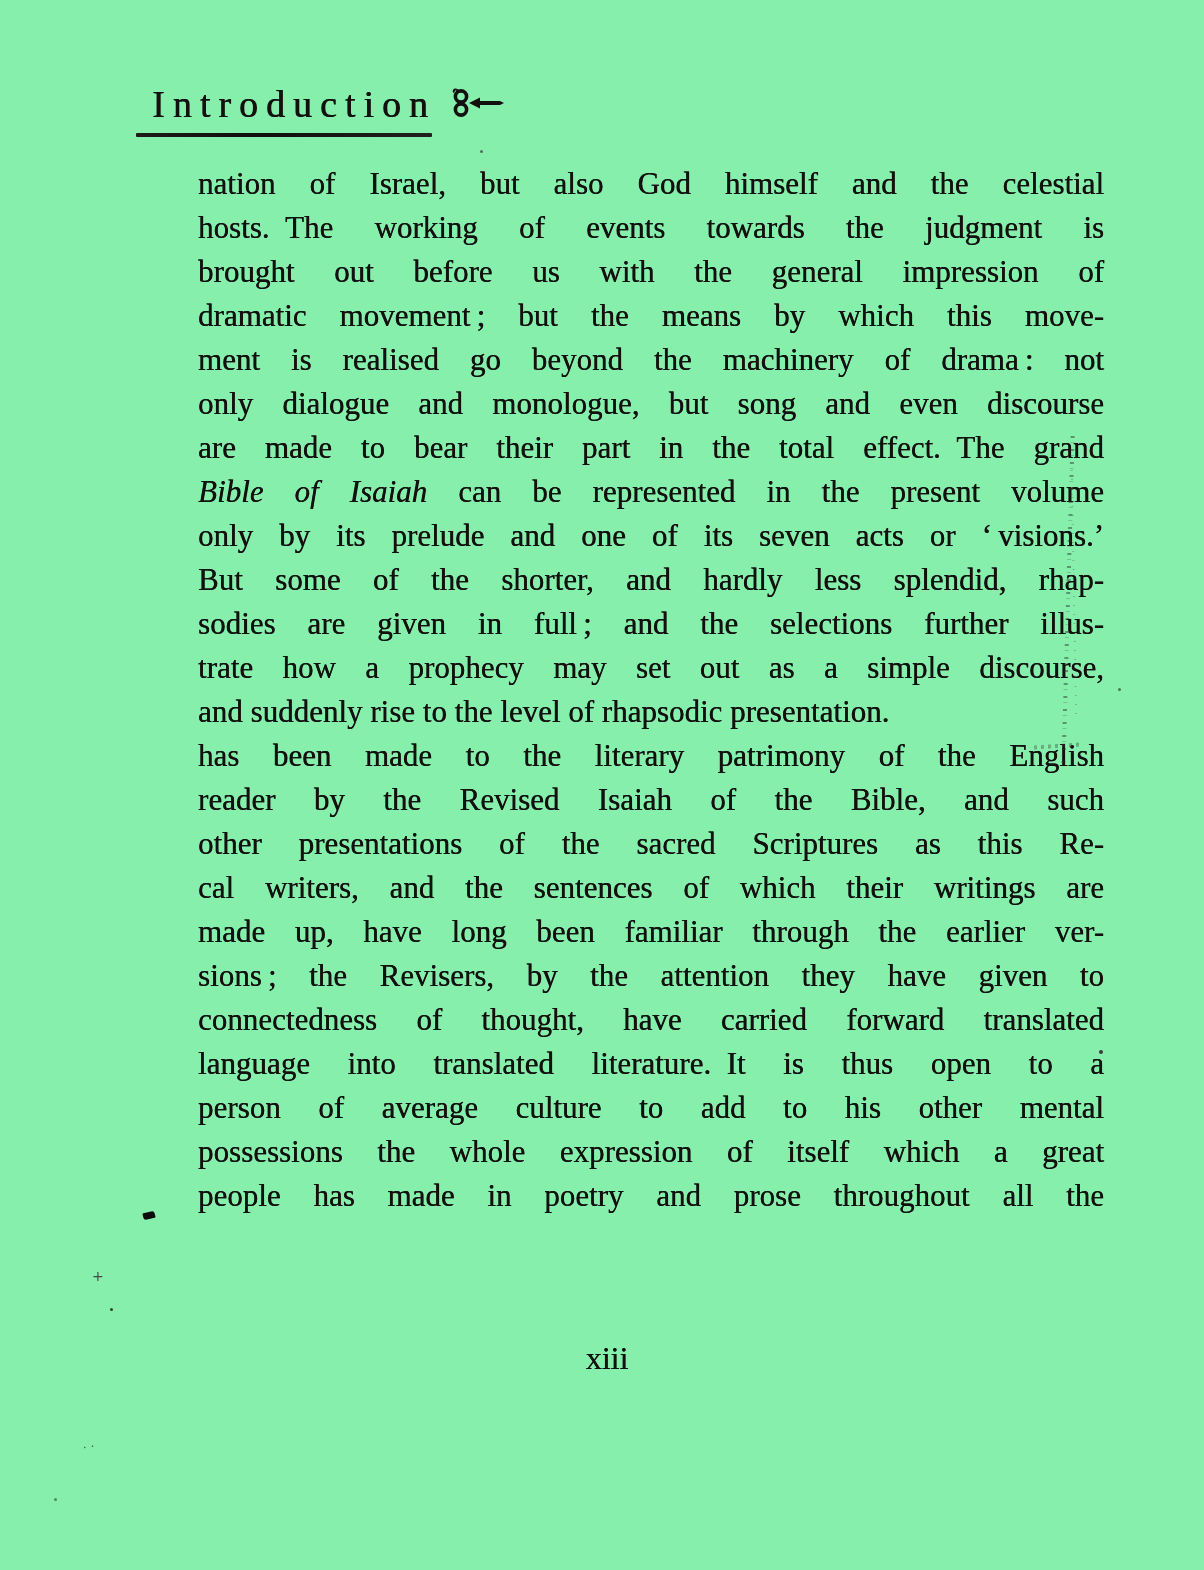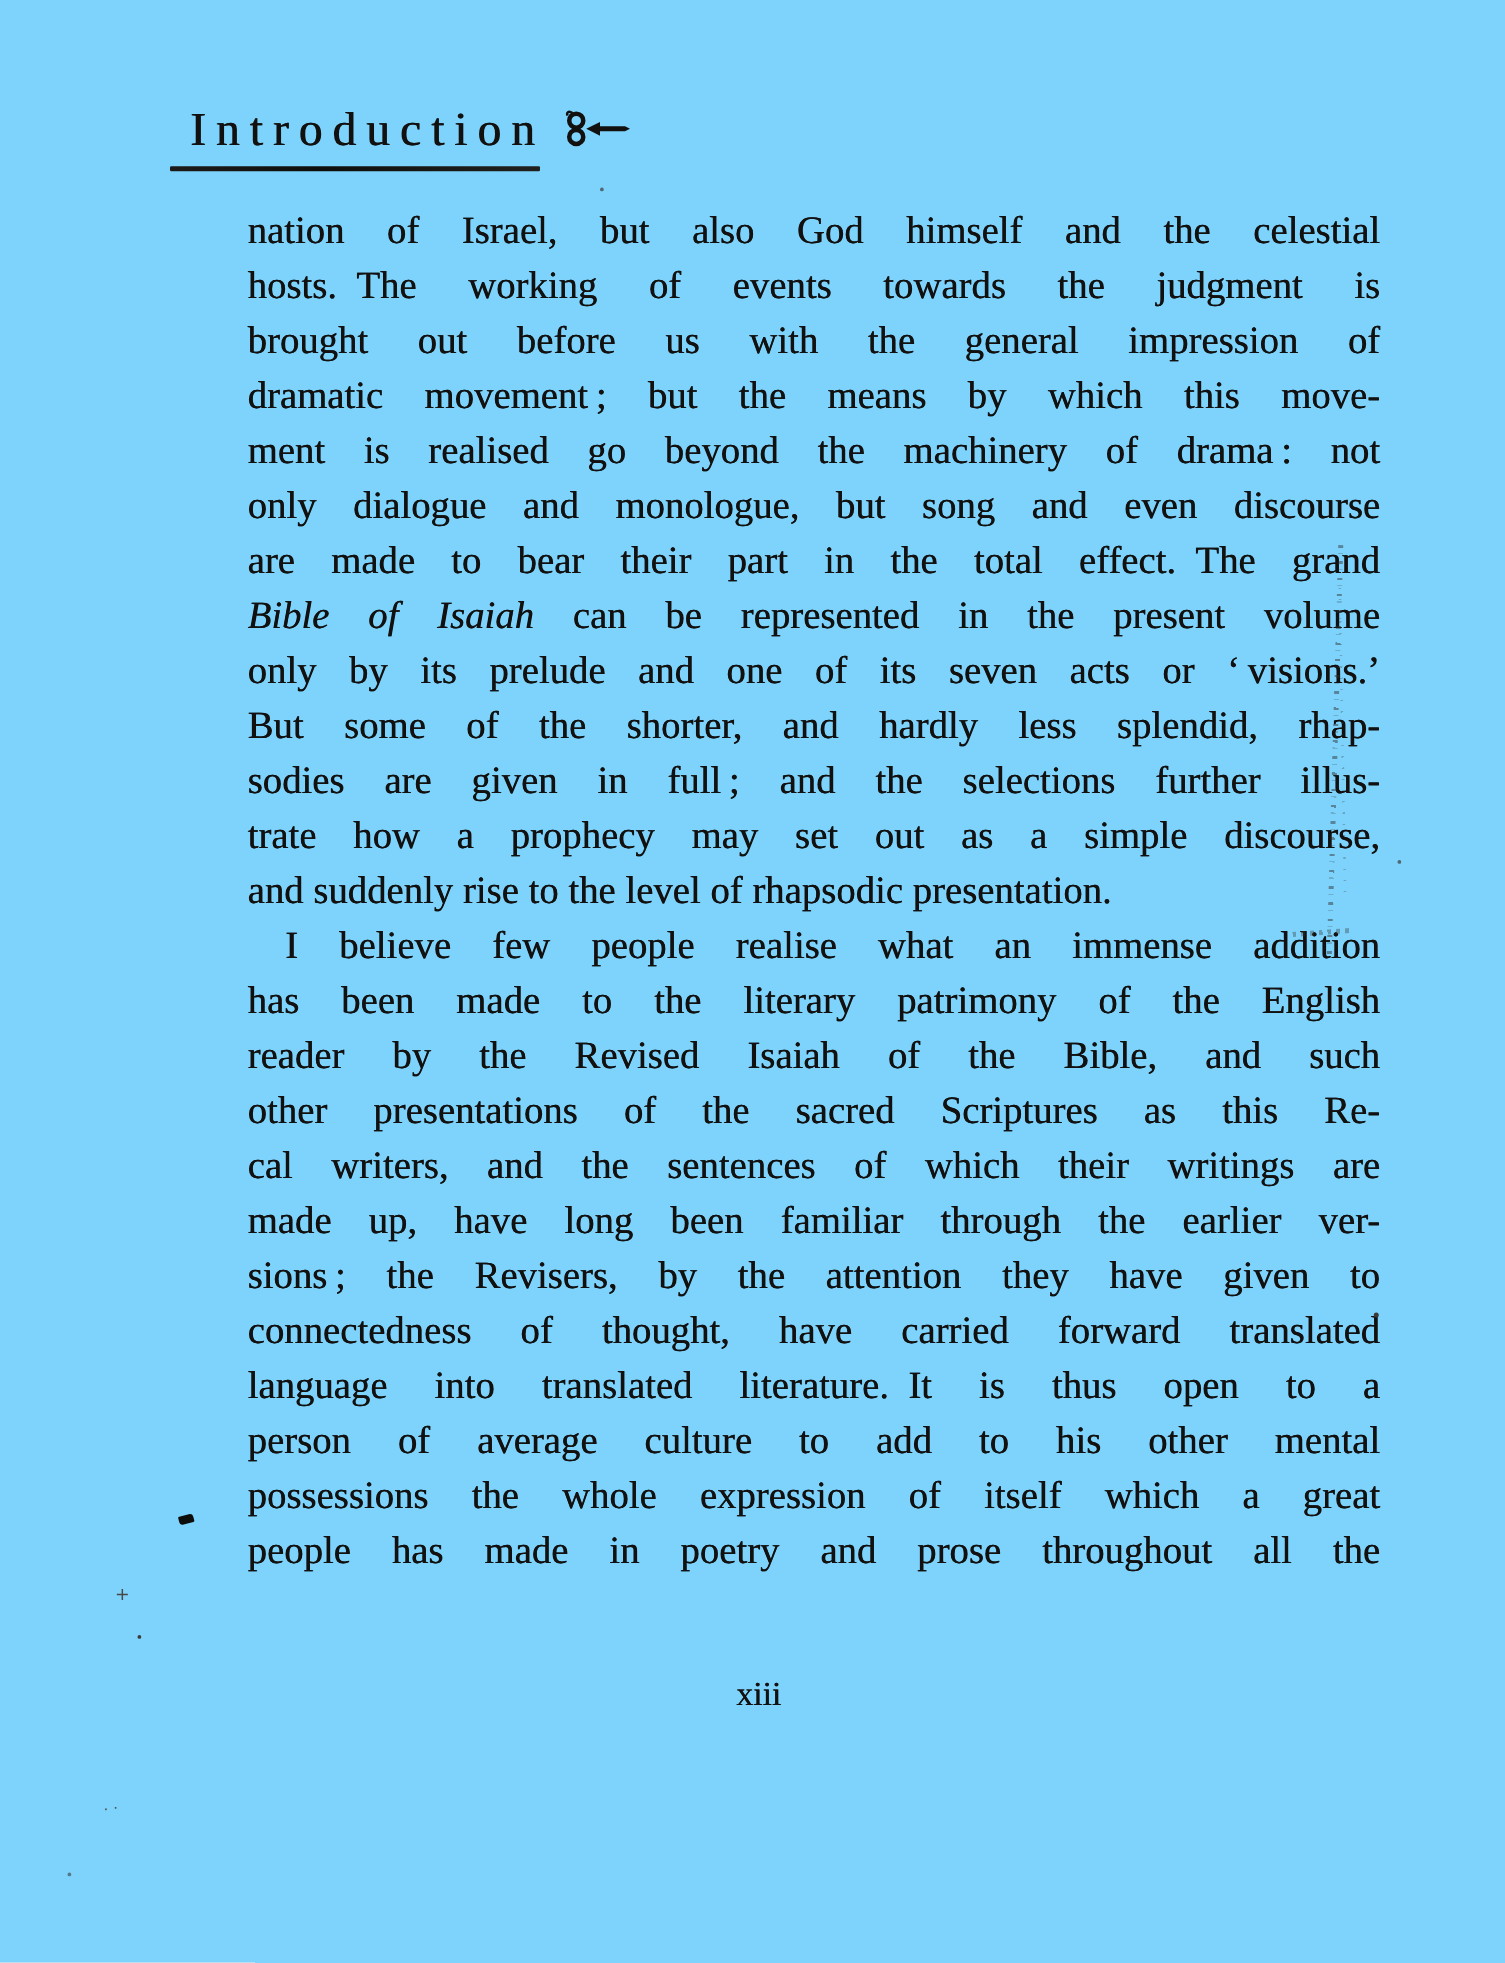--- a/index.html
+++ b/index.html
@@ -1,21 +1,21 @@
 <!DOCTYPE html>
 <html><head>
 <meta charset="utf-8">
 <style>
   html, body { margin: 0; padding: 0; background: #e8e8e8; }
   .page {
     position: relative;
     width: 1204px;
     height: 1570px;
     margin: 0 auto;
-    background: #7dd3fc;
+    background: #86efac;
     font-family: "Liberation Serif", "DejaVu Serif", serif;
     color: #121110;
     overflow: hidden;
   }
   .title {
     position: absolute;
     left: 152px;
     top: 82px;
     font-size: 38px;
     letter-spacing: 8px;
@@ -56,21 +56,21 @@
   }
   .line.last-line { text-align-last: left; }
   .line.indent { text-indent: 30px; }
   .line i { font-style: italic; }
   .folio {
     position: absolute;
     left: 154px;
     top: 1340px;
     width: 906px;
     text-align: center;
-    font-size: 27px;
+    font-size: 32px;
     text-shadow: 0.3px 0 0 currentColor;
   }
   
   .artifact { position: absolute; pointer-events: none; }
   .streak-right {
     left: 1066px; top: 436px; width: 4px; height: 330px;
     background: repeating-linear-gradient(
       to bottom,
       rgba(45,44,42,0.85) 0 2px, transparent 2px 6px,
       rgba(45,44,42,0.4) 6px 7px, transparent 7px 13px);
@@ -143,21 +143,20 @@
     <div class="line">ment is realised go beyond the machinery of drama : not</div>
     <div class="line">only dialogue and monologue, but song and even discourse</div>
     <div class="line">are made to bear their part in the total effect. The grand</div>
     <div class="line"><i>Bible of Isaiah</i><span> can be represented in the present volume</span></div>
     <div class="line">only by its prelude and one of its seven acts or ‘ visions.’</div>
     <div class="line">But some of the shorter, and hardly less splendid, rhap-</div>
     <div class="line">sodies are given in full ; and the selections further illus-</div>
     <div class="line">trate how a prophecy may set out as a simple discourse,</div>
     <div class="line last-line">and suddenly rise to the level of rhapsodic presentation.</div>
 
-    <div class="line indent">I believe few people realise what an immense addition</div>
     <div class="line">has been made to the literary patrimony of the English</div>
     <div class="line">reader by the Revised Isaiah of the Bible, and such</div>
     <div class="line">other presentations of the sacred Scriptures as this Re-</div>
     <div class="line">cal writers, and the sentences of which their writings are</div>
     <div class="line">made up, have long been familiar through the earlier ver-</div>
     <div class="line">sions ; the Revisers, by the attention they have given to</div>
     <div class="line">connectedness of thought, have carried forward translated</div>
     <div class="line">language into translated literature. It is thus open to a</div>
     <div class="line">person of average culture to add to his other mental</div>
     <div class="line">possessions the whole expression of itself which a great</div>

